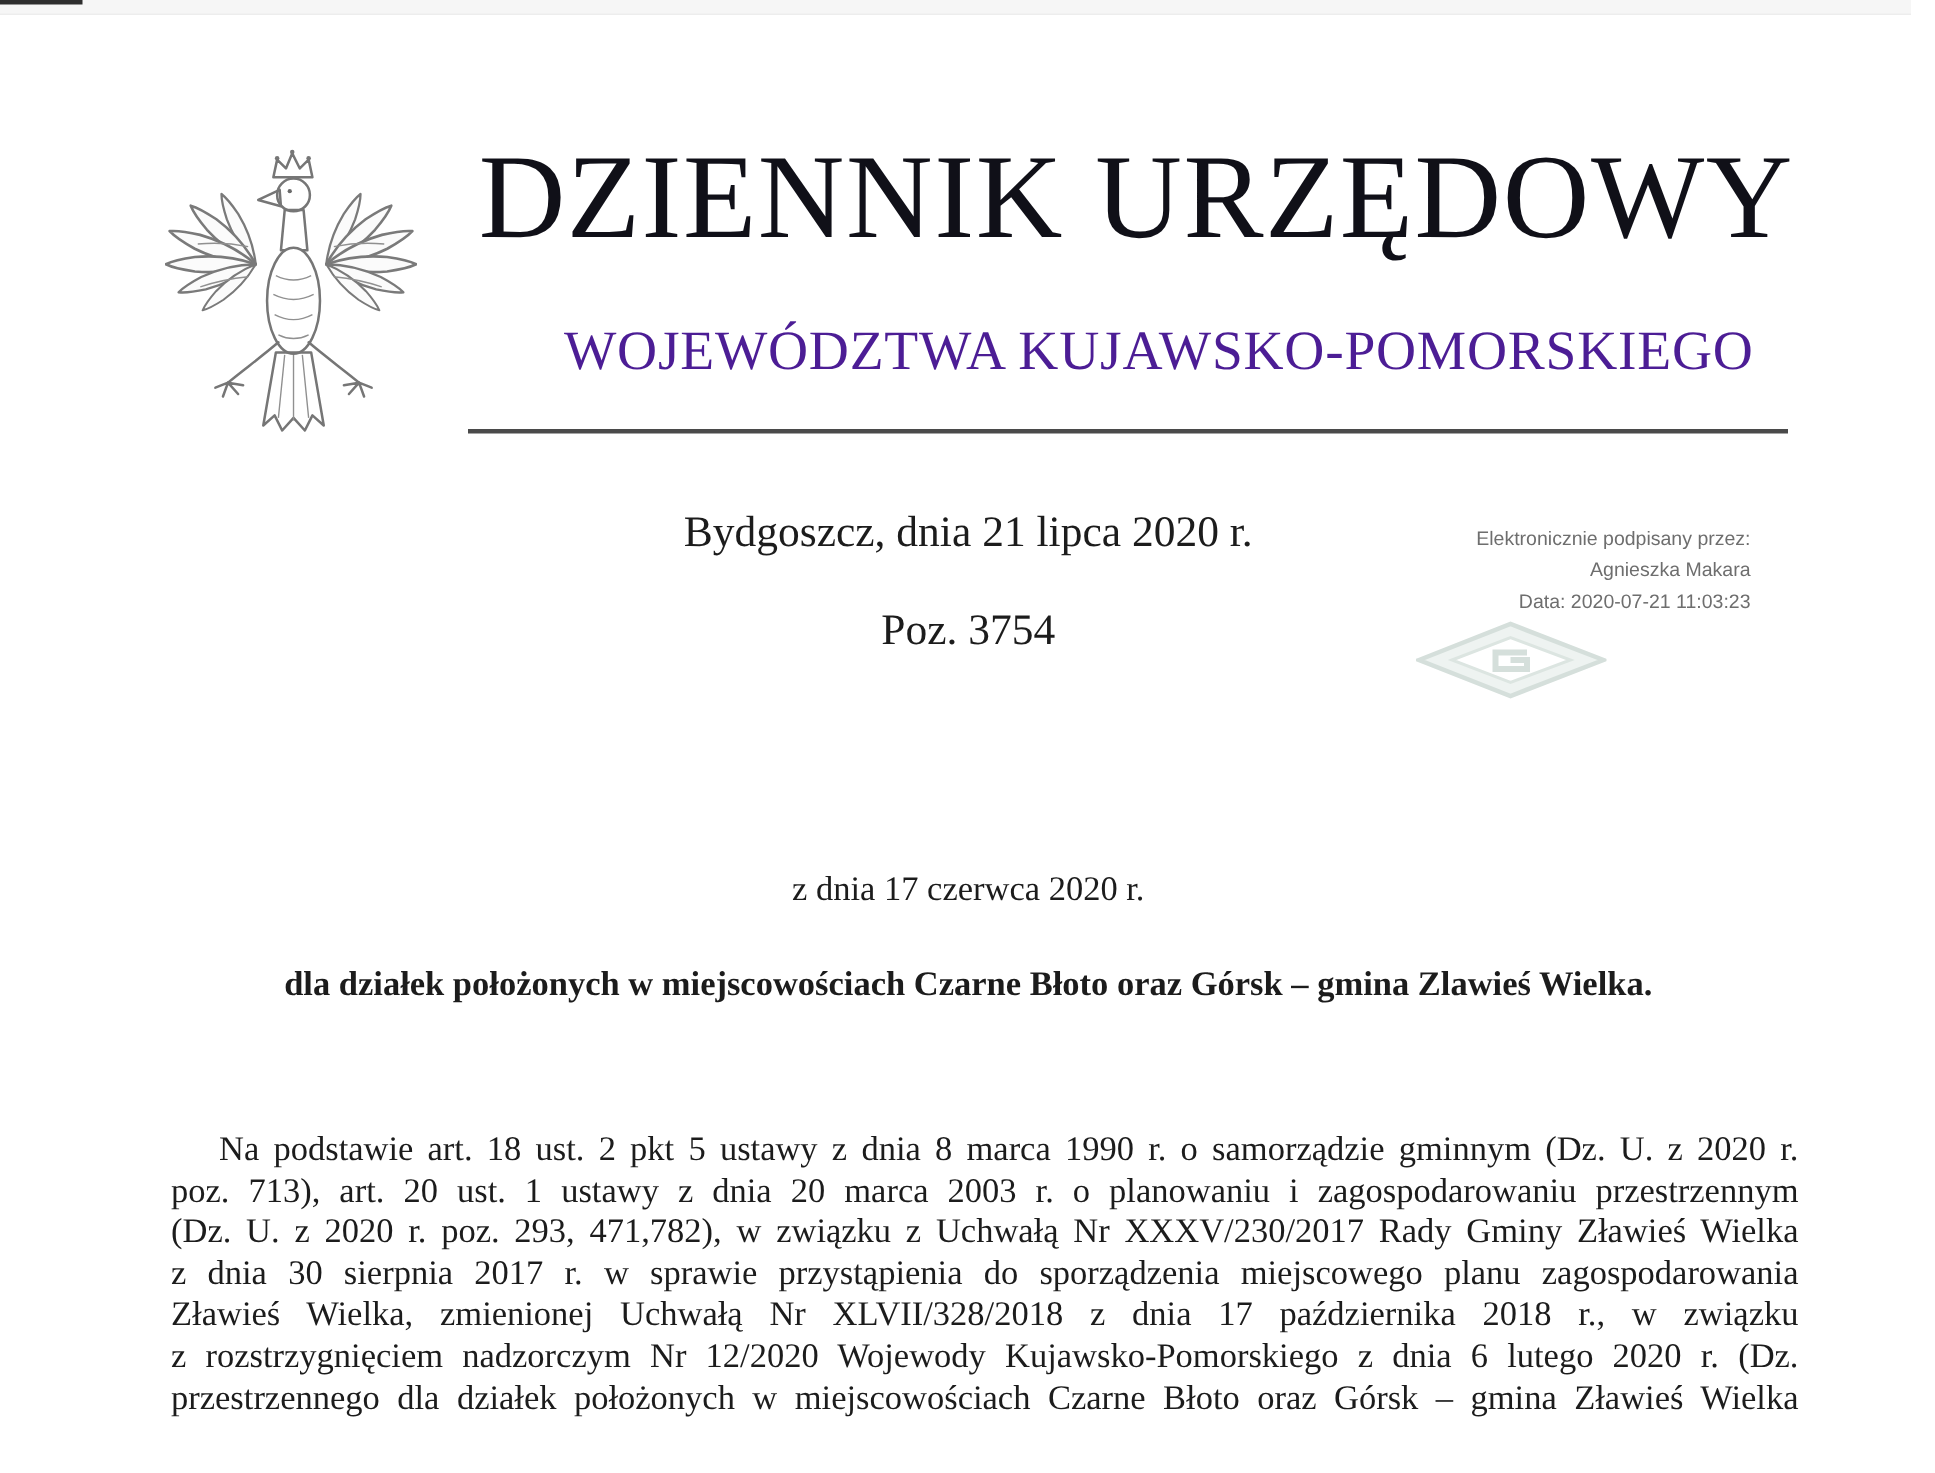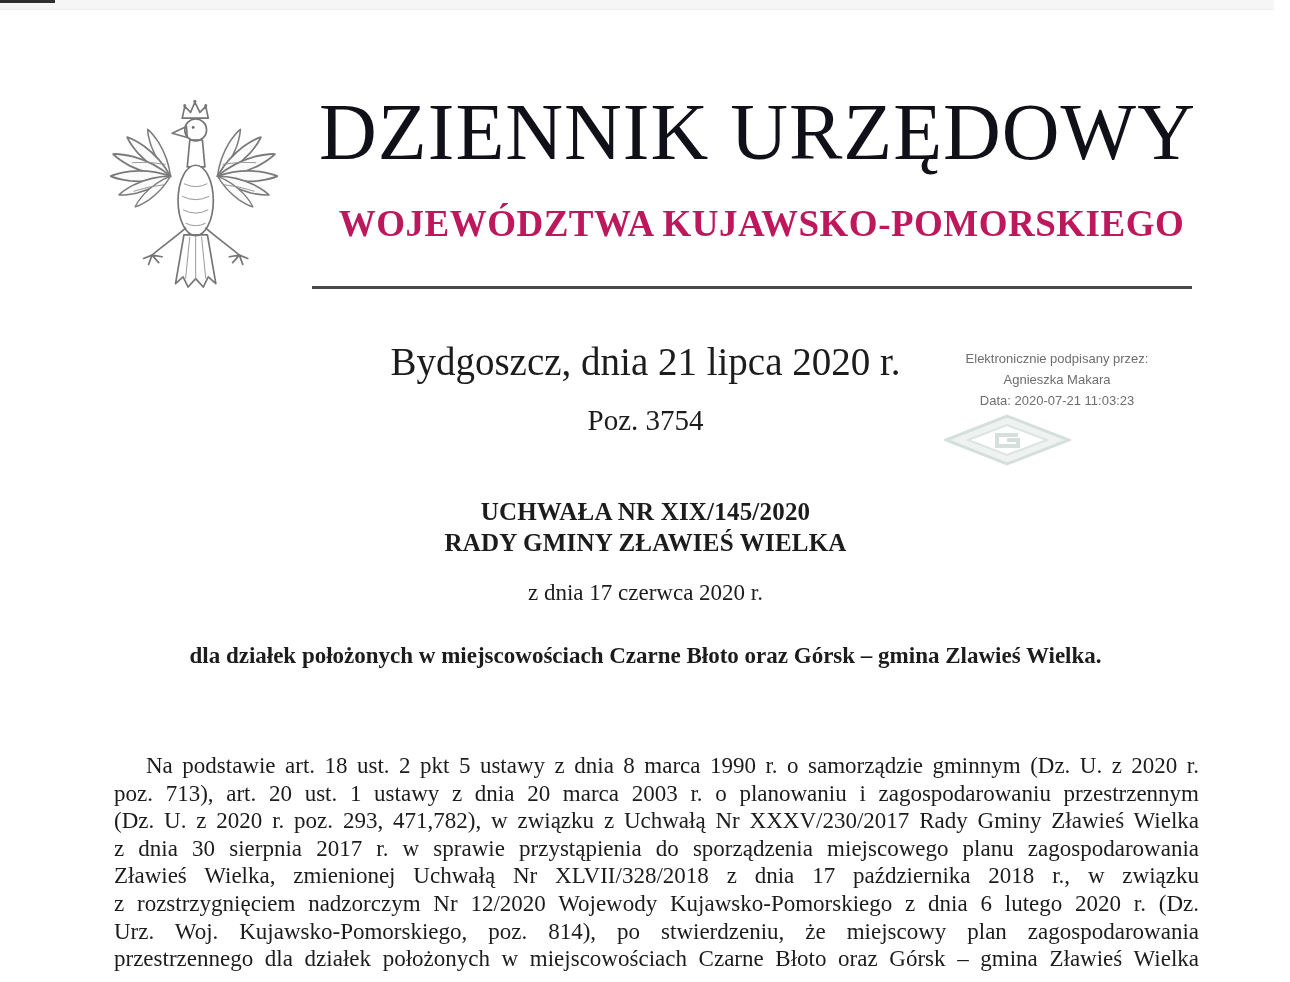--- a/index.html
+++ b/index.html
@@ -12,36 +12,36 @@
 
   .emblem-wrap{position:absolute;left:110px;top:88px;width:168px;height:225px;}
   .emblem-wrap svg{width:100%;height:100%;}
 
   .masthead{position:absolute;left:310px;top:0;width:895px;text-align:center;}
   .journal-title{
     position:absolute;left:0;top:90px;width:895px;margin:0;
     font-size:80px;font-weight:400;letter-spacing:1px;line-height:1.05;color:#101018;white-space:nowrap;
   }
   .journal-subtitle{
-    position:absolute;left:0;top:198px;width:895px;margin:4px;
-    font-size:37px;font-weight:700;letter-spacing:0.5px;color:#be185d;white-space:nowrap;
+    position:absolute;left:0;top:198px;width:895px;margin:15px;
+    font-size:37px;font-weight:400;letter-spacing:0.5px;color:#4c1d95;white-space:nowrap;
   }
   .header-rule{position:absolute;left:2px;top:286px;width:880px;height:3px;background:#4a4a4a;}
 
   .doc-col{position:absolute;left:103px;width:1085px;text-align:center;}
-  .place-date{top:339px;font-size:39px;}
+  .place-date{top:339px;font-size:29px;}
   .poz{top:404px;font-size:29px;}
   .res-title{top:496px;font-size:25px;font-weight:700;line-height:31px;letter-spacing:0.2px;}
   .res-date{top:580px;font-size:23px;}
   .res-subject{top:641px;font-size:23px;font-weight:700;line-height:29px;}
 
   .signature{
     position:absolute;left:947px;top:348px;width:220px;
     font-family:"Liberation Sans","DejaVu Sans",sans-serif;
-    font-size:13px;line-height:21px;color:#6e6e6e;text-align:center;
+    font-size:13px;line-height:21px;color:#6e6e6e;text-align:right;
   }
   .signature div{white-space:nowrap;}
   .seal{position:absolute;left:944px;top:413px;width:127px;height:55px;}
 
   .body-text{
     position:absolute;left:114px;top:752px;width:1085px;height:230px;overflow:hidden;
     font-size:23px;color:#1c1c1c;
   }
   .body-line{
     height:27.6px;line-height:27.6px;white-space:normal;
@@ -122,35 +122,30 @@
     <div>Data: 2020-07-21 11:03:23</div>
   </div>
   <svg class="seal" viewBox="0 0 127 55" aria-hidden="true">
     <polygon points="2,27 63,3 125,27 63,51" fill="#eef3f1" stroke="#d5dfdb" stroke-width="3"></polygon>
     <polygon points="24,27 63,12 103,27 63,42" fill="#ffffff" stroke="#dce5e1" stroke-width="2"></polygon>
     <polyline points="74,22 53,22 53,33 74,33 74,27 63,27" fill="none" stroke="#d5dfdb" stroke-width="4"></polyline>
   </svg>
 
   <div class="doc-col poz">Poz. 3754</div>
 
-  <div class="doc-col res-title">
-    <div>UCHWAŁA NR XIX/145/2020</div>
-    <div>RADY GMINY ZŁAWIEŚ WIELKA</div>
-  </div>
 
   <div class="doc-col res-date">z dnia 17 czerwca 2020 r.</div>
 
   <div class="doc-col res-subject">
     <div>dla działek położonych w miejscowościach Czarne Błoto oraz Górsk  – gmina Zlawieś Wielka.</div>
   </div>
 
   <div class="body-text">
       <div class="body-line indent">Na podstawie art. 18 ust. 2 pkt 5 ustawy z dnia 8 marca 1990 r. o samorządzie gminnym (Dz. U. z 2020 r.</div>
       <div class="body-line">poz. 713), art. 20 ust. 1 ustawy z dnia 20 marca 2003 r. o planowaniu i zagospodarowaniu przestrzennym</div>
       <div class="body-line">(Dz. U. z 2020 r. poz. 293, 471,782), w związku z Uchwałą Nr XXXV/230/2017 Rady Gminy Zławieś Wielka</div>
       <div class="body-line">z dnia 30 sierpnia 2017 r. w sprawie przystąpienia do sporządzenia miejscowego planu zagospodarowania</div>
       <div class="body-line">Zławieś Wielka, zmienionej Uchwałą Nr XLVII/328/2018 z dnia 17 października 2018 r., w związku</div>
       <div class="body-line">z rozstrzygnięciem nadzorczym Nr 12/2020 Wojewody Kujawsko-Pomorskiego z dnia 6 lutego 2020 r. (Dz.</div>
-      <div class="body-line">Urz. Woj. Kujawsko-Pomorskiego, poz. 814), po stwierdzeniu, że miejscowy plan zagospodarowania</div>
       <div class="body-line">przestrzennego dla działek położonych w miejscowościach Czarne Błoto oraz Górsk – gmina Zławieś Wielka</div>
     </div>
 
 </div>
 
 </body></html>

